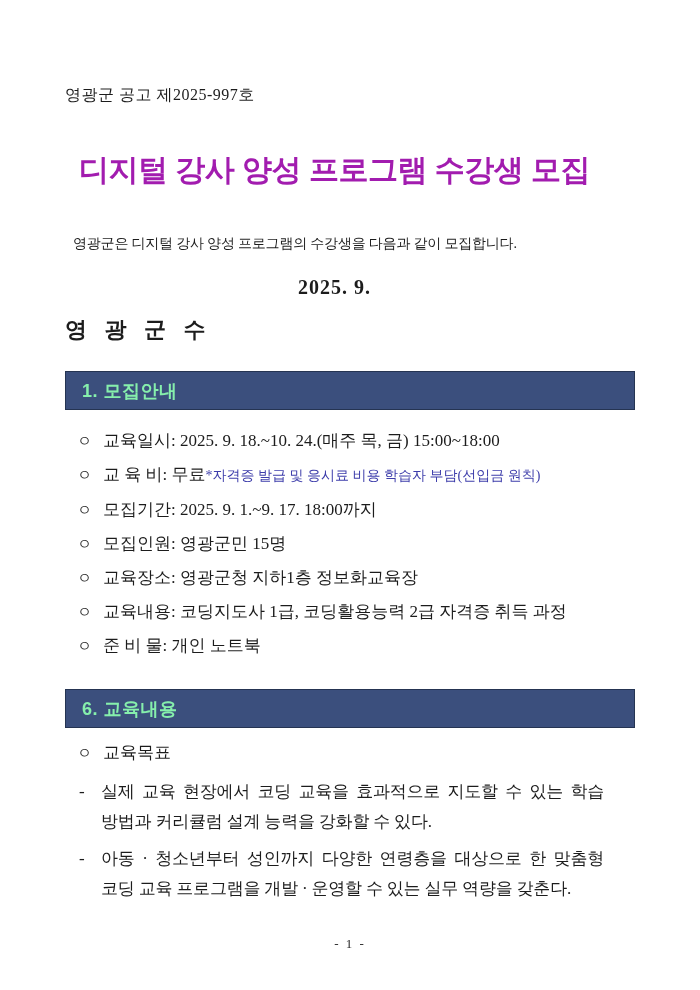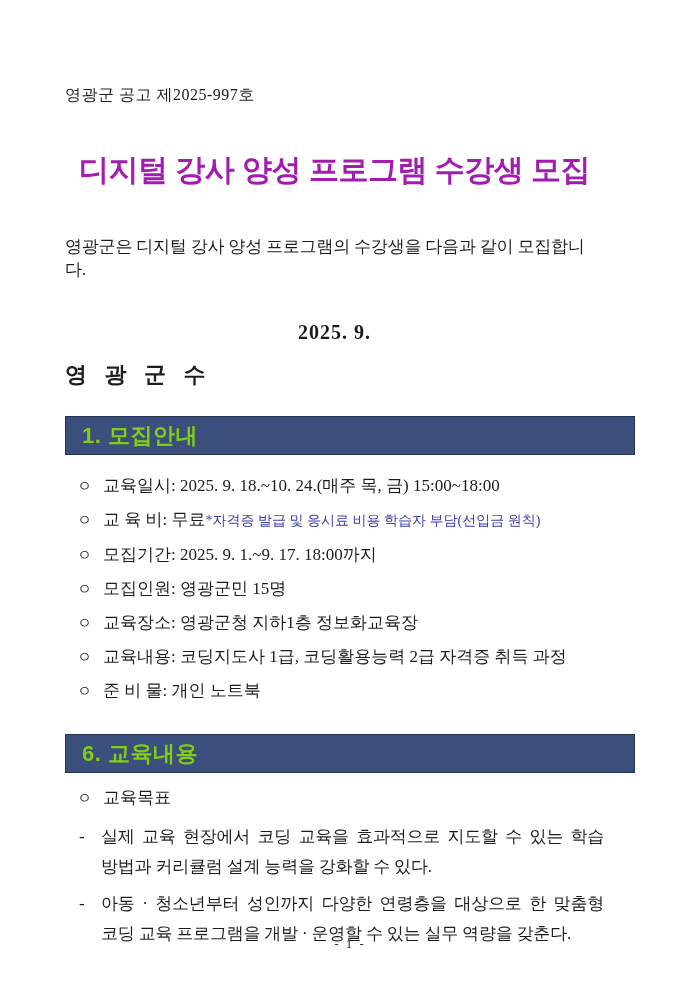--- a/index.html
+++ b/index.html
@@ -31,25 +31,26 @@
     text-align: center;
     font-family: "Liberation Sans", "DejaVu Sans", sans-serif;
     font-weight: 800;
     font-size: 30px;
     letter-spacing: -0.5px;
     color: #a21caf;
     white-space: nowrap;
   }
   .intro {
     margin-top: 44px;
-    font-size: 17px;
+    font-size: 14px;
     letter-spacing: -0.2px;
+    margin-left: 8px;
   }
   .doc-date {
-    margin-top: 40px;
+    margin-top: 23px;
     text-align: center;
     font-weight: bold;
     font-size: 20px;
     letter-spacing: 1px;
   }
   .doc-signer {
     margin-top: 16px;
     text-align: left;
     font-weight: bold;
     font-size: 22px;
@@ -60,24 +61,24 @@
     box-sizing: border-box;
     width: 570px;
     height: 39px;
     background: #3b4f7d;
     border: 1px solid #253452;
     display: flex;
     align-items: center;
     padding-left: 16px;
   }
   .section-bar .bar-text {
-    color: #84cc16;
+    color: #86efac;
     font-family: "Liberation Sans", "DejaVu Sans", sans-serif;
     font-weight: bold;
-    font-size: 22px;
+    font-size: 18px;
     letter-spacing: 0.5px;
   }
   .item-list {
     margin-top: 14px;
     font-size: 17px;
   }
   .item-row {
     line-height: 34px;
     white-space: nowrap;
   }

